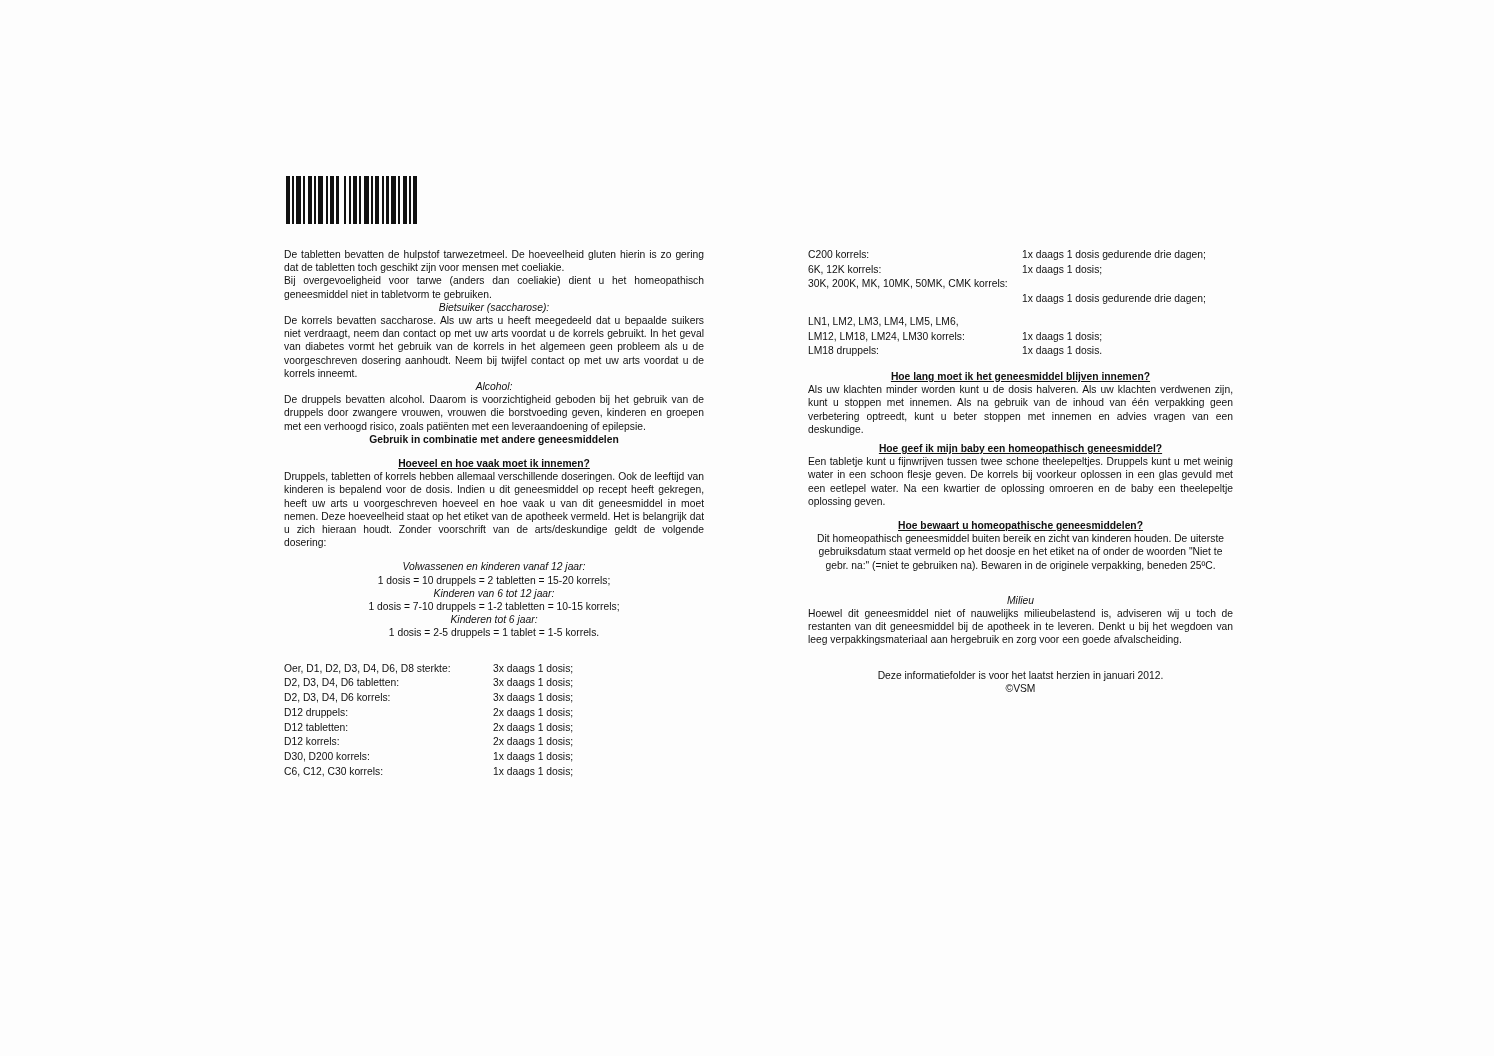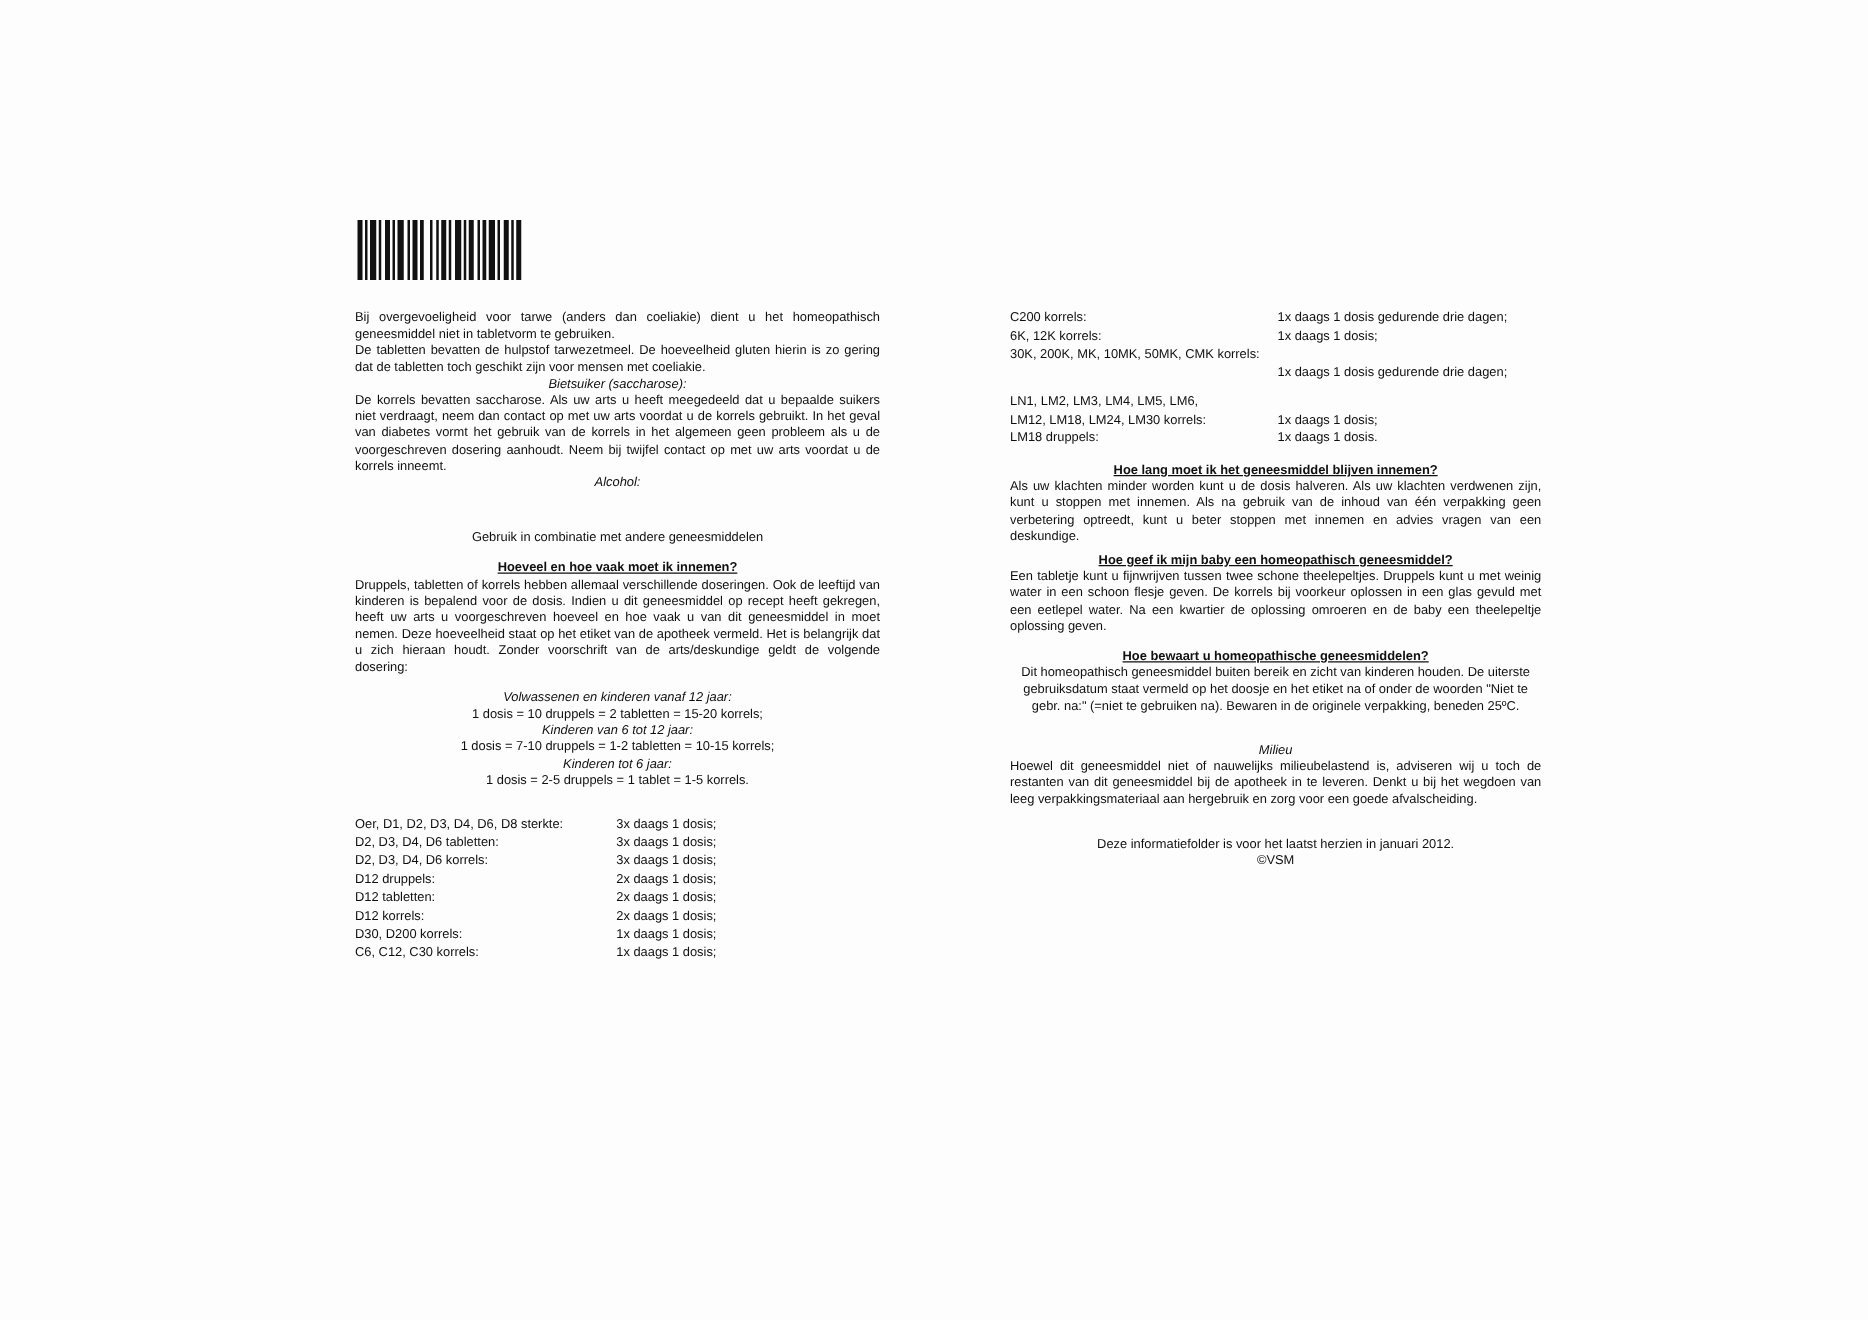--- a/index.html
+++ b/index.html
@@ -60,22 +60,21 @@
   .gap {
     height: 11px;
   }
   .gap-sm {
     height: 6px;
   }
   .it {
     font-style: italic;
   }
   .bd {
-    font-weight: normal;
-    margin-top: 31px;
+    font-weight: bold;
   }
   .bdu {
     font-weight: bold;
     text-decoration: underline;
   }
   .nojust {
     text-align: center;
   }
   .dose-table {
     border-collapse: collapse;
@@ -146,27 +145,28 @@
       <div style="width:3px"></div>
     <div class="bar" style="width:4px"></div>
       <div style="width:2px"></div>
     <div class="bar" style="width:2px"></div>
       <div style="width:2px"></div>
     <div class="bar" style="width:4px"></div>
   </div>
 
   <div class="col col-left">
 
+    <p class="para">De tabletten bevatten de hulpstof tarwezetmeel. De hoeveelheid gluten hierin is zo gering dat de tabletten toch geschikt zijn voor mensen met coeliakie.</p>
     <p class="para">Bij overgevoeligheid voor tarwe (anders dan coeliakie) dient u het homeopathisch geneesmiddel niet in tabletvorm te gebruiken.</p>
-    <p class="para">De tabletten bevatten de hulpstof tarwezetmeel. De hoeveelheid gluten hierin is zo gering dat de tabletten toch geschikt zijn voor mensen met coeliakie.</p>
 
     <p class="it nojust">Bietsuiker (saccharose):</p>
     <p class="para">De korrels bevatten saccharose. Als uw arts u heeft meegedeeld dat u bepaalde suikers niet verdraagt, neem dan contact op met uw arts voordat u de korrels gebruikt. In het geval van diabetes vormt het gebruik van de korrels in het algemeen geen probleem als u de voorgeschreven dosering aanhoudt. Neem bij twijfel contact op met uw arts voordat u de korrels inneemt.</p>
 
     <p class="it nojust">Alcohol:</p>
+    <p class="para">De druppels bevatten alcohol. Daarom is voorzichtigheid geboden bij het gebruik van de druppels door zwangere vrouwen, vrouwen die borstvoeding geven, kinderen en groepen met een verhoogd risico, zoals patiënten met een leveraandoening of epilepsie.</p>
 
     <p class="bd nojust">Gebruik in combinatie met andere geneesmiddelen</p>
 
     <div class="gap"></div>
     <p class="bdu nojust">Hoeveel en hoe vaak moet ik innemen?</p>
     <p class="para">Druppels, tabletten of korrels hebben allemaal verschillende doseringen. Ook de leeftijd van kinderen is bepalend voor de dosis. Indien u dit geneesmiddel op recept heeft gekregen, heeft uw arts u voorgeschreven hoeveel en hoe vaak u van dit geneesmiddel in moet nemen. Deze hoeveelheid staat op het etiket van de apotheek vermeld. Het is belangrijk dat u zich hieraan houdt. Zonder voorschrift van de arts/deskundige geldt de volgende dosering:</p>
 
     <div class="gap"></div>
     <p class="it nojust">Volwassenen en kinderen vanaf 12 jaar:</p>
     <p class="nojust">1 dosis = 10 druppels = 2 tabletten = 15-20 korrels;</p>

